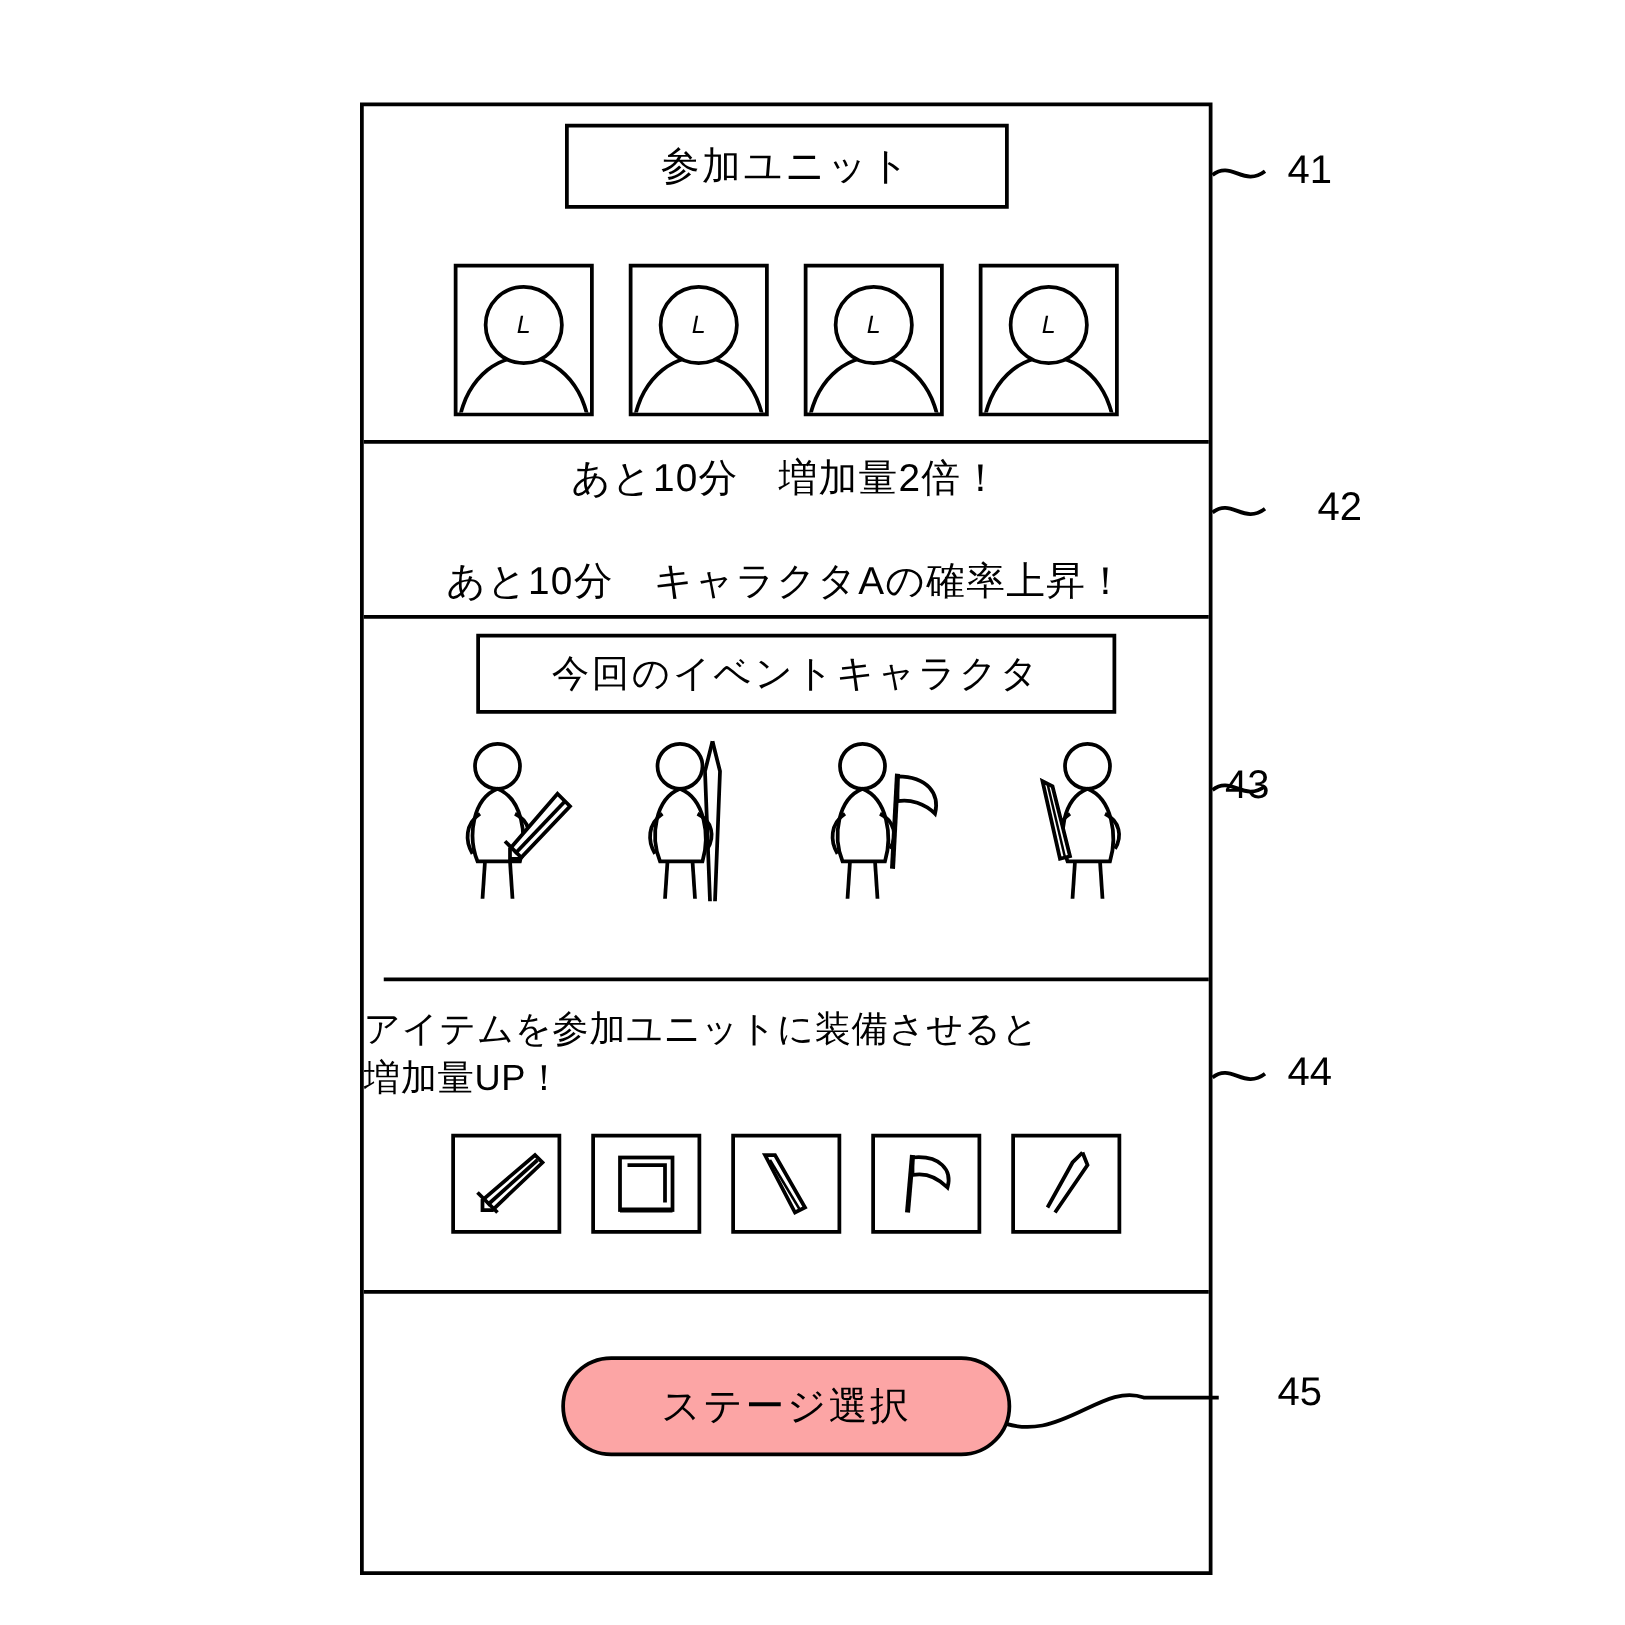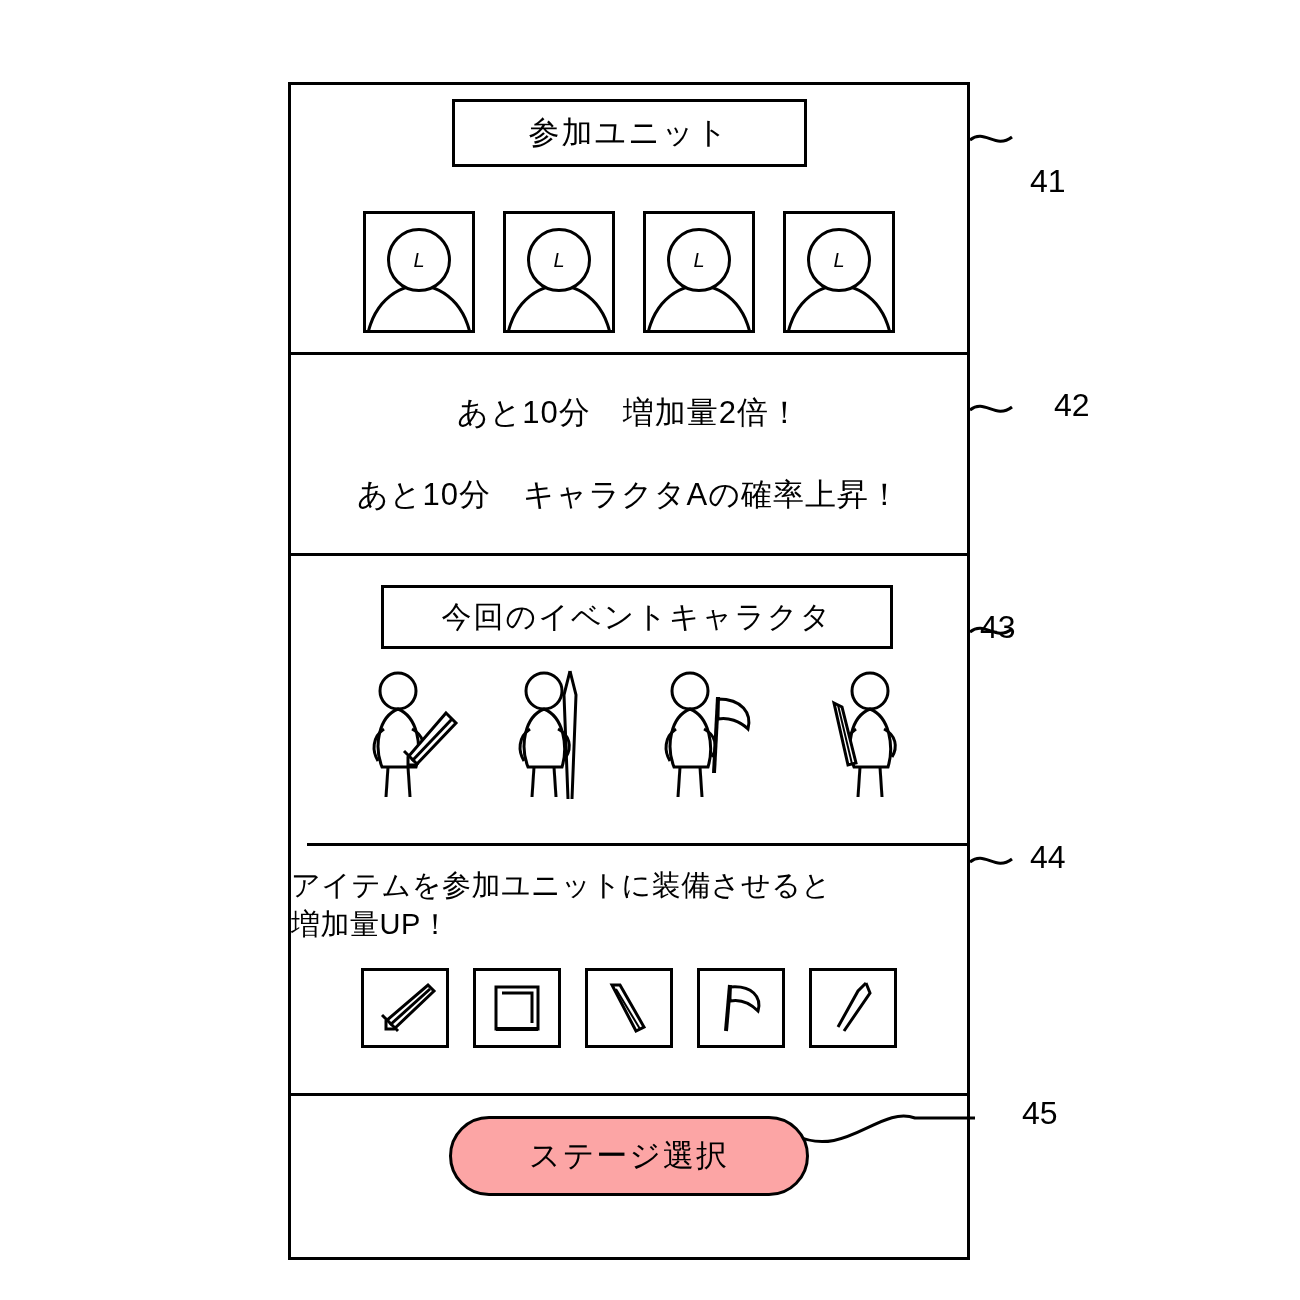--- a/index.html
+++ b/index.html
@@ -95,37 +95,37 @@
     height: 92px;
     border: 3px solid #000;
     border-radius: 50% 50% 0 0 / 70% 70% 0 0;
     box-sizing: border-box;
     background: #fff;
     z-index: 1;
   }
 
   
   #sec-notices {
-    height: 201px;
+    height: 140px;
     display: flex;
     flex-direction: column;
     align-items: center;
     justify-content: center;
     gap: 40px;
   }
   .notice-line {
     font-size: 31px;
     letter-spacing: 1px;
     white-space: nowrap;
   }
 
   
   #sec-event {
     height: 290px;
-    padding-top: 21px;
+    padding-top: 4px;
     margin-left: 16px;
   }
   #event-title {
     width: 512px;
     height: 64px;
     margin-top: 8px;
     font-size: 30px;
   }
   .char-row {
     display: flex;
@@ -208,21 +208,21 @@
 <body>
 
 <svg class="callout-svg" viewBox="0 0 1300 1300">
   <path d="M970 140 C 985 128, 995 150, 1012 137" fill="none" stroke="#000" stroke-width="3"></path>
   <path d="M970 410 C 985 398, 995 420, 1012 407" fill="none" stroke="#000" stroke-width="3"></path>
   <path d="M970 632 C 985 620, 995 642, 1012 629" fill="none" stroke="#000" stroke-width="3"></path>
   <path d="M970 862 C 985 850, 995 872, 1012 859" fill="none" stroke="#000" stroke-width="3"></path>
   <path d="M795 1135 C 845 1160, 880 1105, 915 1118 L 975 1118" fill="none" stroke="#000" stroke-width="3"></path>
 </svg>
 
-<div class="callout-label" style="left:1030px; top:117px;margin-top:46px;">41</div>
+<div class="callout-label" style="left:1030px; top:117px;">41</div>
 <div class="callout-label" style="left:1030px; top:387px;margin-left:24px;">42</div>
 <div class="callout-label" style="left:980px; top:609px;">43</div>
 <div class="callout-label" style="left:1030px; top:839px;">44</div>
 <div class="callout-label" style="left:995px; top:1095px;margin-left:27px;">45</div>
 
 <div class="screen">
 
   <div class="section divider-bottom" id="sec-units">
     <div class="title-box" id="units-title">参加ユニット</div>
     <div class="unit-row">

